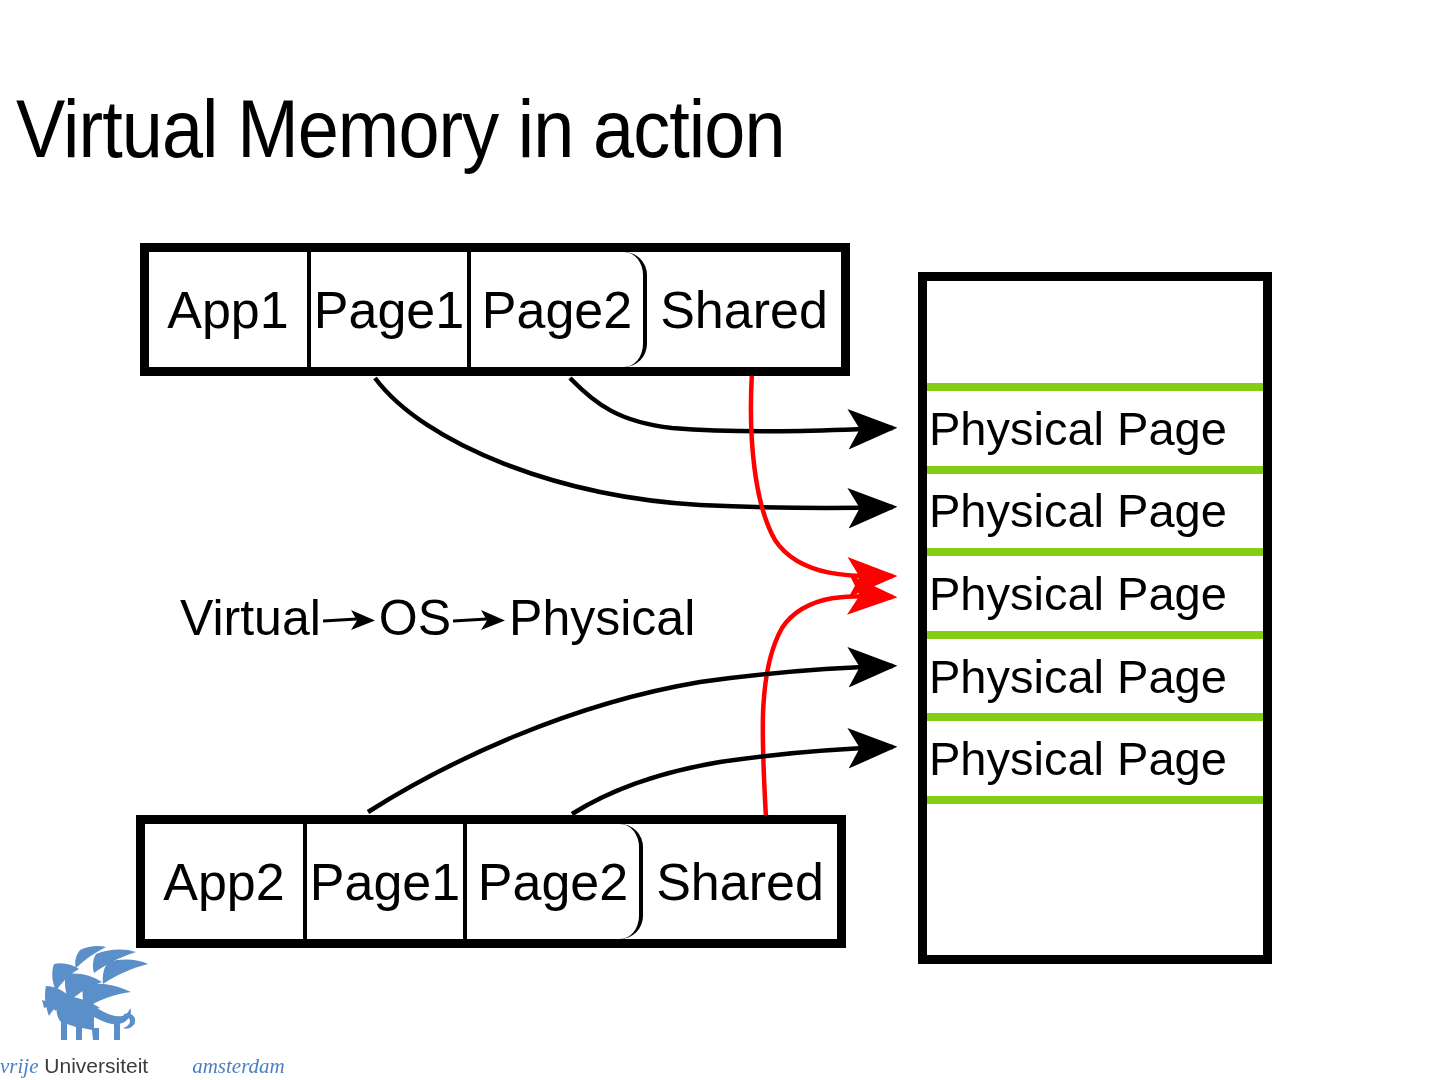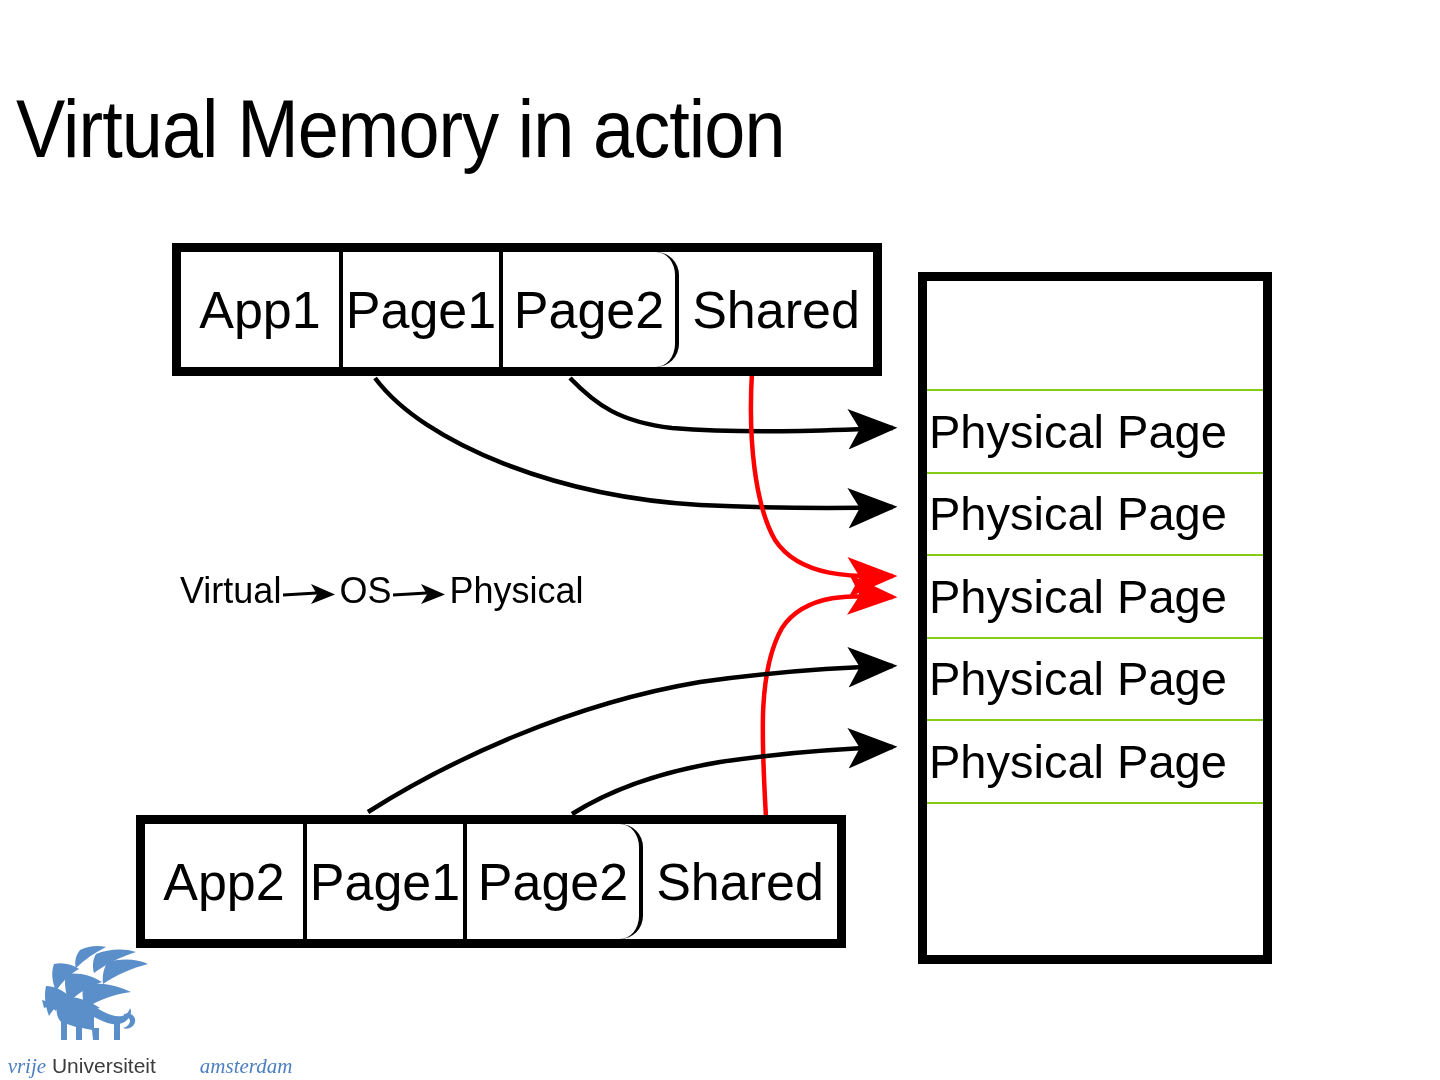--- a/index.html
+++ b/index.html
@@ -41,21 +41,21 @@
   }
 
   
   .app-row {
     position: absolute;
     border: 9px solid #000000;
     background: #ffffff;
     display: flex;
     box-sizing: border-box;
   }
-  #app-row-1 { left: 140px; top: 243px; width: 710px; height: 133px; margin-left: 32px; }
+  #app-row-1 { left: 140px; top: 243px; width: 710px; height: 133px; }
   #app-row-2 { left: 136px; top: 815px; width: 710px; height: 133px; }
 
   .app-cell {
     box-sizing: border-box;
     border-right: 4px solid #000000;
     display: flex;
     align-items: center;
     justify-content: center;
     font-size: 52px;
     line-height: 1;
@@ -77,64 +77,63 @@
     width: 354px;
     height: 692px;
     border: 9px solid #000000;
     background: #ffffff;
     box-sizing: border-box;
     display: flex;
     flex-direction: column;
   }
   .phys-cell {
     box-sizing: border-box;
-    border-bottom: 2px solid #84cc16;
+    border-bottom: 8px solid #84cc16;
     display: flex;
     align-items: center;
     justify-content: flex-start;
     font-size: 47px;
     line-height: 1;
     white-space: nowrap;
     padding-left: 2px;
     color: #000000;
     overflow: visible;
   }
   .phys-cell:last-child { border-bottom: none; }
   .phys-empty-top    { height: 112px; }
   .phys-page         { height: 84px; }
   .phys-empty-bottom { height: 154px; flex: 1 1 auto; }
 
   
   #mapping-legend {
     position: absolute;
     left: 180px;
-    top: 573px;
-    display: flex;
-    align-items: flex-end;
-    font-size: 36px;
+    top: 593px;
+    display: flex;
+    align-items: flex-start;
+    font-size: 50px;
     line-height: 1;
     white-space: nowrap;
     color: #000000;
   }
   #mapping-legend .legend-word { display: inline-block; }
   #mapping-legend .legend-arrow {
     display: inline-block;
     width: 54px;
     height: 30px;
     margin: 0 2px;
   }
 
   
   #vu-logo {
     position: absolute;
     left: 0px;
     top: 940px;
     width: 300px;
     height: 140px;
-    text-align: center;
   }
   #vu-logo-mark {
     position: absolute;
     left: 36px;
     top: 4px;
     width: 112px;
     height: 102px;
   }
   #vu-logo-text {
     position: absolute;

